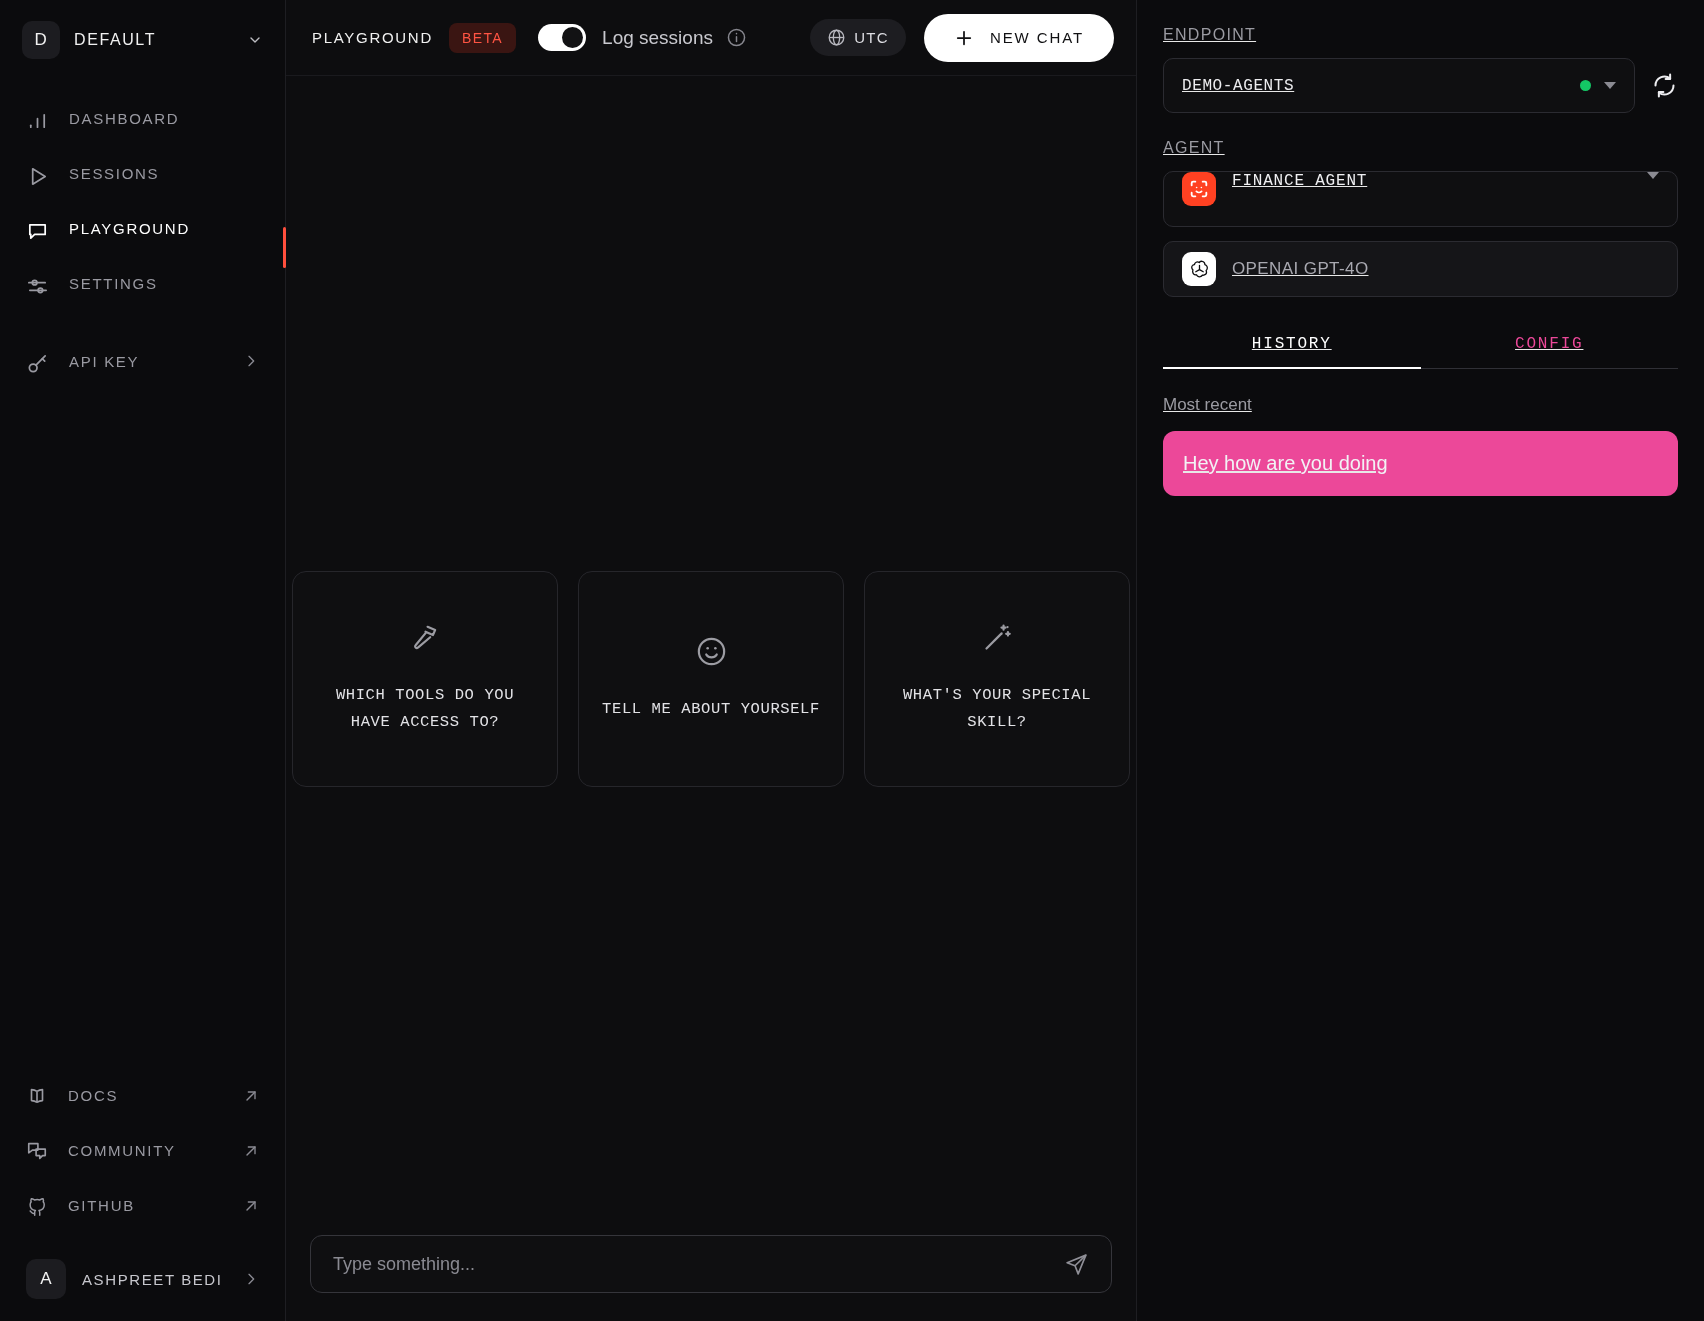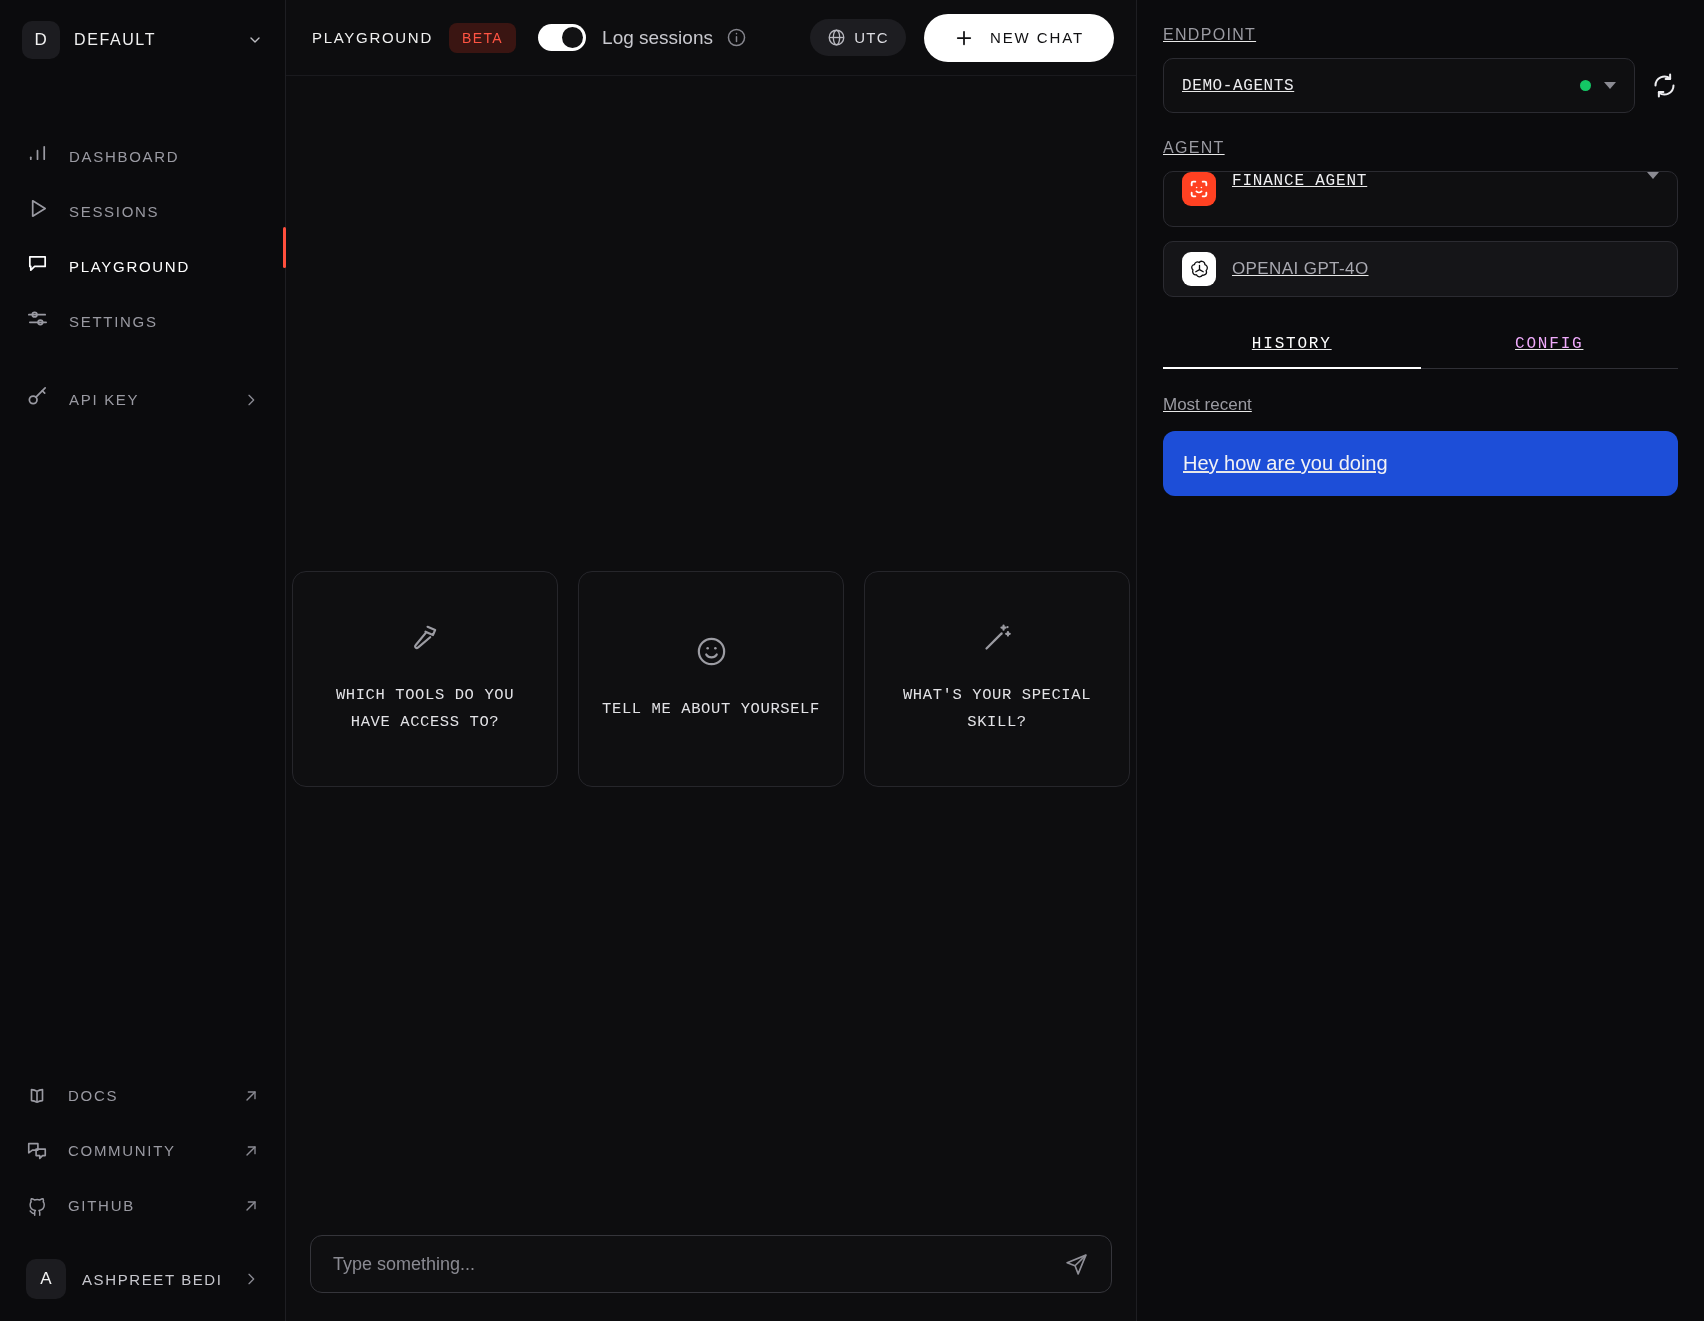--- a/index.html
+++ b/index.html
@@ -33,21 +33,21 @@
     font-size: 17px; letter-spacing: .5px; flex: 0 0 38px;
   }
   .ws-name {
     font-size: 16px; letter-spacing: 1.6px; color: #f0f0f0;
     font-family: "Liberation Sans", sans-serif; flex: 1;
   }
   .chev-down { width: 16px; height: 16px; color: #bdbdc2; display:block; }
 
   .nav { margin-top: 48px; display: flex; flex-direction: column; }
   .nav-item {
-    display: flex; align-items: flex-end; gap: 20px;
+    display: flex; align-items: flex-start; gap: 20px;
     height: 55px; padding: 0 26px; cursor: pointer;
     position: relative;
   }
   .nav-item .ico { width: 23px; height: 23px; flex: 0 0 23px; color: #9a9aa2; }
   .nav-item .lbl {
     font-size: 15px; letter-spacing: 1.7px; color: #9a9aa2;
     font-family: "Liberation Sans", sans-serif; white-space: nowrap;
   }
   .nav-item.active .ico { color: #ffffff; }
   .nav-item.active .lbl { color: #ffffff; }
@@ -215,31 +215,31 @@
     width: 34px; height: 34px; border-radius: 9px; flex: 0 0 34px;
     background: #ffffff; display: flex; align-items: center; justify-content: center;
   }
   .model-logo svg { width: 23px; height: 23px; color: #0d0d0f; }
   .model-name { font-size: 17px; letter-spacing: .4px; color: #a9a9b1; }
 
   .tabs { display: flex; margin-top: 38px; position: relative; }
   .tab {
     flex: 1 1 50%; text-align: center; padding-bottom: 15px;
     font-family: "Liberation Mono", monospace;
-    font-size: 16px; letter-spacing: 1.8px; color: #f0abfc; cursor: pointer;
+    font-size: 16px; letter-spacing: 1.8px; color: #ec4899; cursor: pointer;
   }
   .tab.active { color: #ffffff; }
   .tabs-underline { height: 1px; background: #303036; position: relative; }
   .tabs-underline .active-ul {
     position: absolute; left: 0; top: -1px; width: 50%; height: 2px; background: #ffffff;
   }
 
   .most-recent { margin-top: 26px; font-size: 17px; color: #9b9ba2; }
   .hist-card {
-    margin-top: 16px; background: #1d4ed8; border-radius: 12px;
+    margin-top: 16px; background: #ec4899; border-radius: 12px;
     padding: 21px 20px; cursor: pointer;
   }
   .hist-text { font-size: 20px; color: #f2f2f5; }
 </style>
 </head>
 <body>
 
 <div class="app">
 
   <aside class="sidebar">

